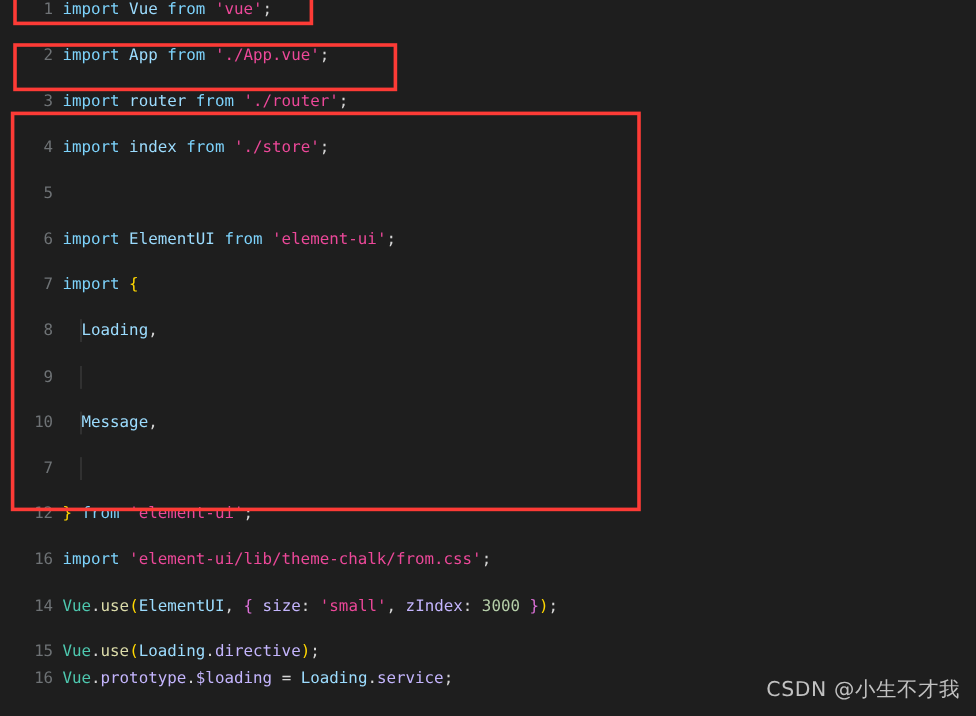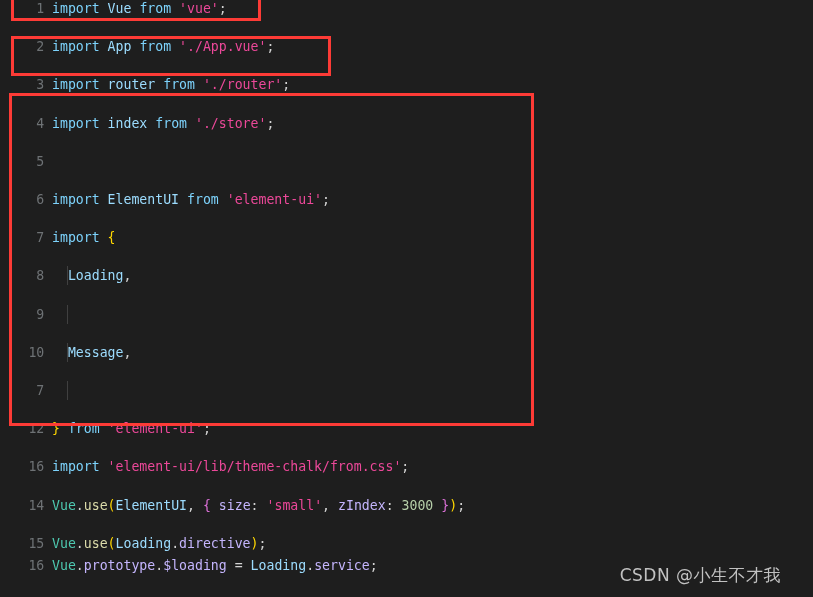--- a/index.html
+++ b/index.html
@@ -82,21 +82,21 @@
   
   .redbox {
     position: absolute;
     border: 3px solid #fd3b36;
     box-sizing: border-box;
     pointer-events: none;
   }
 
   .watermark {
     position: absolute;
-    right: 32px;
+    right: 13px;
     bottom: 12px;
     color: #cfcfcf;
     font-family: "DejaVu Sans", "Liberation Sans", sans-serif;
     font-size: 17px;
     letter-spacing: 0.5px;
     opacity: 0.92;
   }
 </style>
 </head>
 <body>

